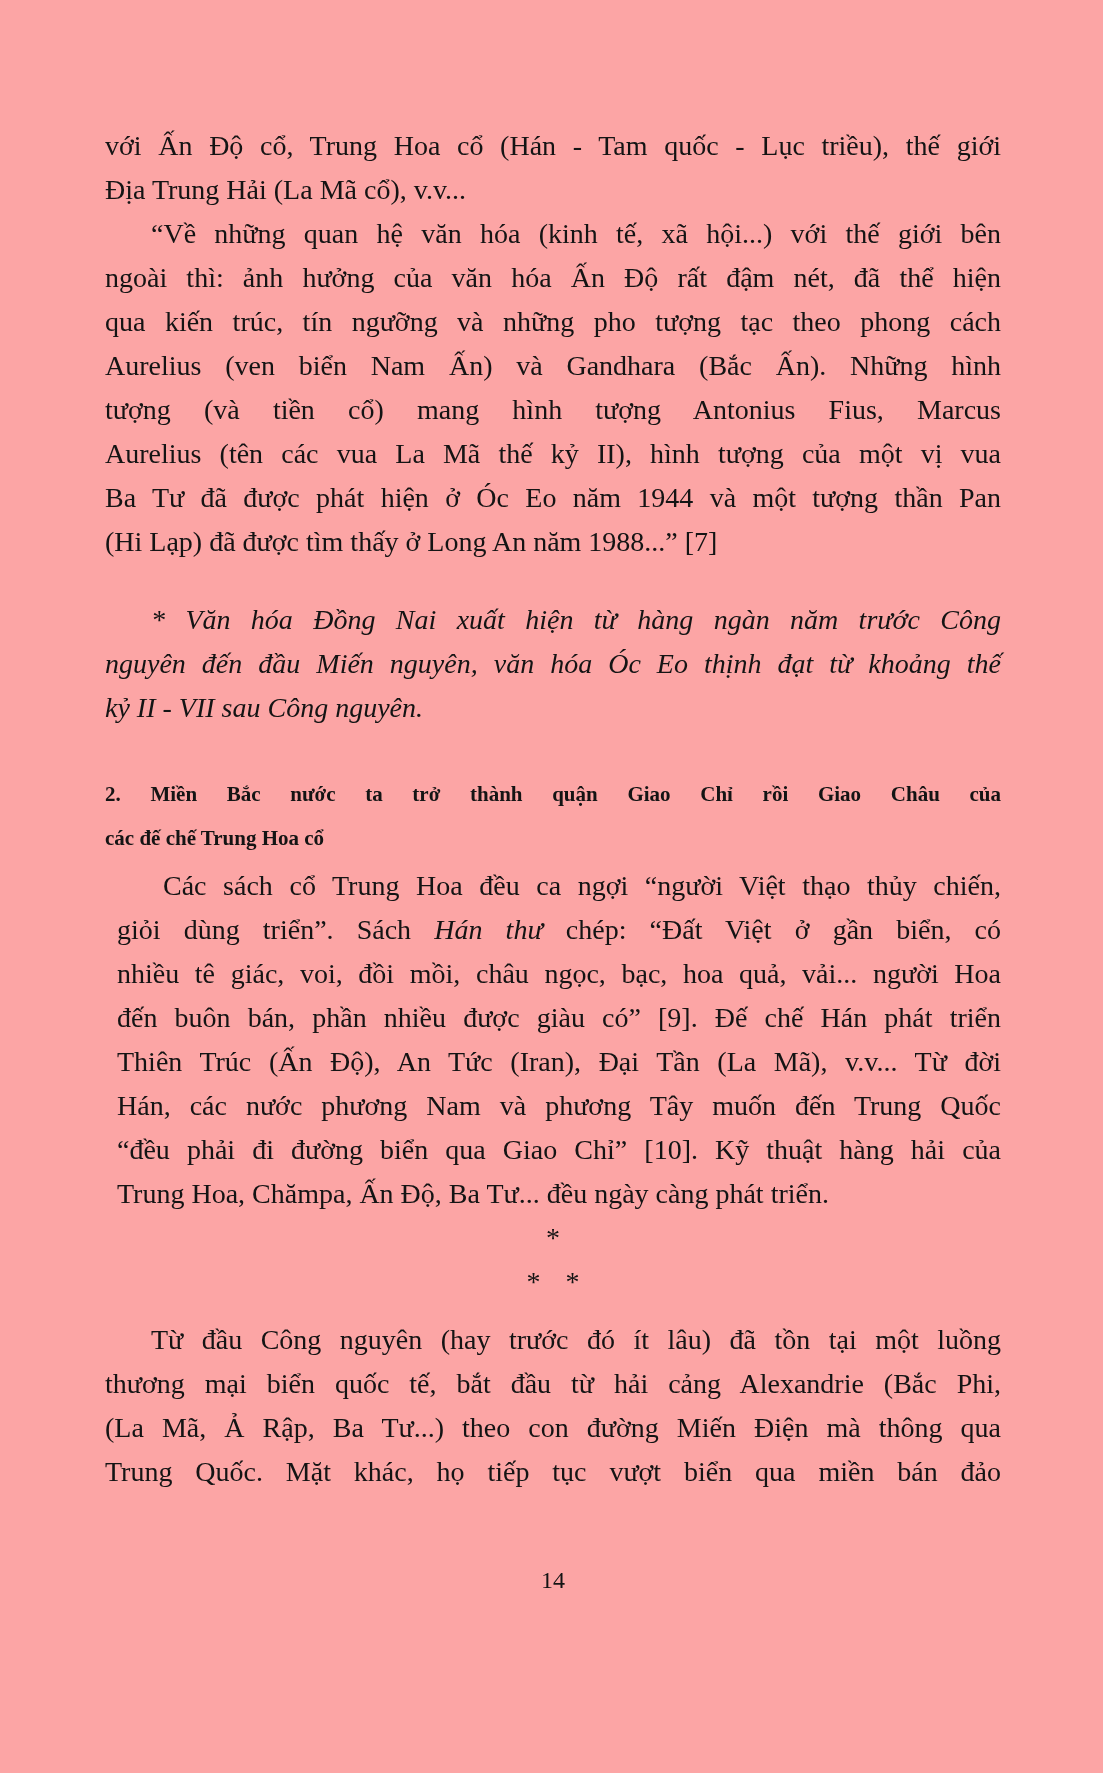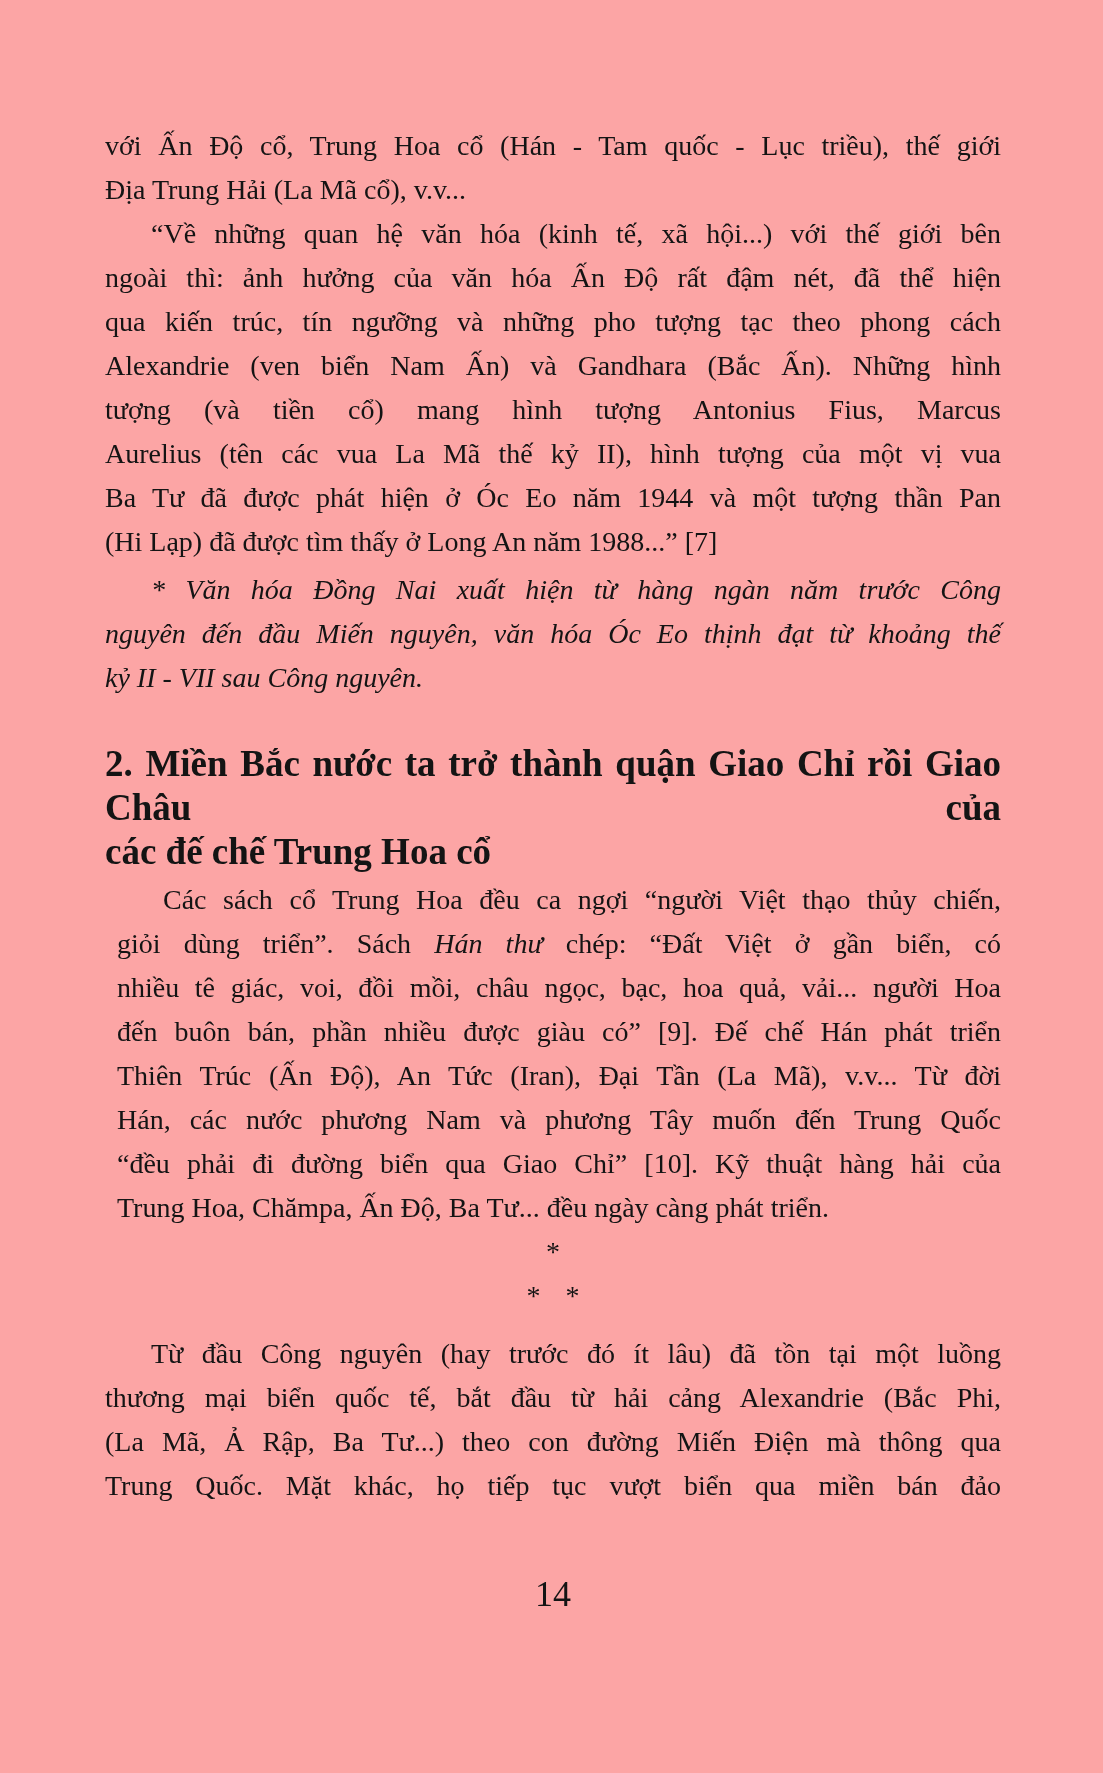--- a/index.html
+++ b/index.html
@@ -22,59 +22,59 @@
     line-height:44px;
     text-align:justify;
     text-align-last:left;
   }
   .line.j { text-align-last:justify; }
   .line.indent { text-indent:46px; }
 
   .block { margin:0; }
   .block.heading .line {
     font-weight:bold;
-    font-size:37px;
+    font-size:21px;
   }
   .block.italic-block .line { font-style:italic; }
 
   
-  .block.para-note-dong-nai { margin-top:4px; }
+  .block.para-note-dong-nai { margin-top:34px; }
   .block.section-heading-2  { margin-top:42px; }
   .block.para-han-thu       { margin-top:4px;margin-left:12px; }
   .block.para-trade-route   { margin-top:14px; }
 
   .block.separator .line {
     text-align:center;
     text-align-last:center;
     word-spacing:18px;
   }
 
   .page-number {
     margin-top:64px;
-    font-size:36px;
+    font-size:24px;
     line-height:44px;
     text-align:center;
     text-align-last:center;
   }
 </style>
 </head>
 <body>
 
 <div class="page">
   <div class="content">
     <div id="blocks-root">
         <div class="block paragraph para-continuation">
           <div class="line j">với Ấn Độ cổ, Trung Hoa cổ (Hán - Tam quốc - Lục triều), thế giới</div>
           <div class="line">Địa Trung Hải (La Mã cổ), v.v...</div>
         </div>
         <div class="block paragraph para-quote-van-hoa">
           <div class="line j indent">“Về những quan hệ văn hóa (kinh tế, xã hội...) với thế giới bên</div>
           <div class="line j">ngoài thì: ảnh hưởng của văn hóa Ấn Độ rất đậm nét, đã thể hiện</div>
           <div class="line j">qua kiến trúc, tín ngưỡng và những pho tượng tạc theo phong cách</div>
-          <div class="line j">Alexandrie (ven biển Nam Ấn) và Gandhara (Bắc Ấn). Những hình</div>
+          <div class="line j">Aurelius (ven biển Nam Ấn) và Gandhara (Bắc Ấn). Những hình</div>
           <div class="line j">tượng (và tiền cổ) mang hình tượng Antonius Fius, Marcus</div>
           <div class="line j">Aurelius (tên các vua La Mã thế kỷ II), hình tượng của một vị vua</div>
           <div class="line j">Ba Tư đã được phát hiện ở Óc Eo năm 1944 và một tượng thần Pan</div>
           <div class="line">(Hi Lạp) đã được tìm thấy ở Long An năm 1988...” [7]</div>
         </div>
         <div class="block paragraph para-note-dong-nai italic-block">
           <div class="line j indent">* Văn hóa Đồng Nai xuất hiện từ hàng ngàn năm trước Công</div>
           <div class="line j">nguyên đến đầu Miến nguyên, văn hóa Óc Eo thịnh đạt từ khoảng thế</div>
           <div class="line">kỷ II - VII sau Công nguyên.</div>
         </div>

